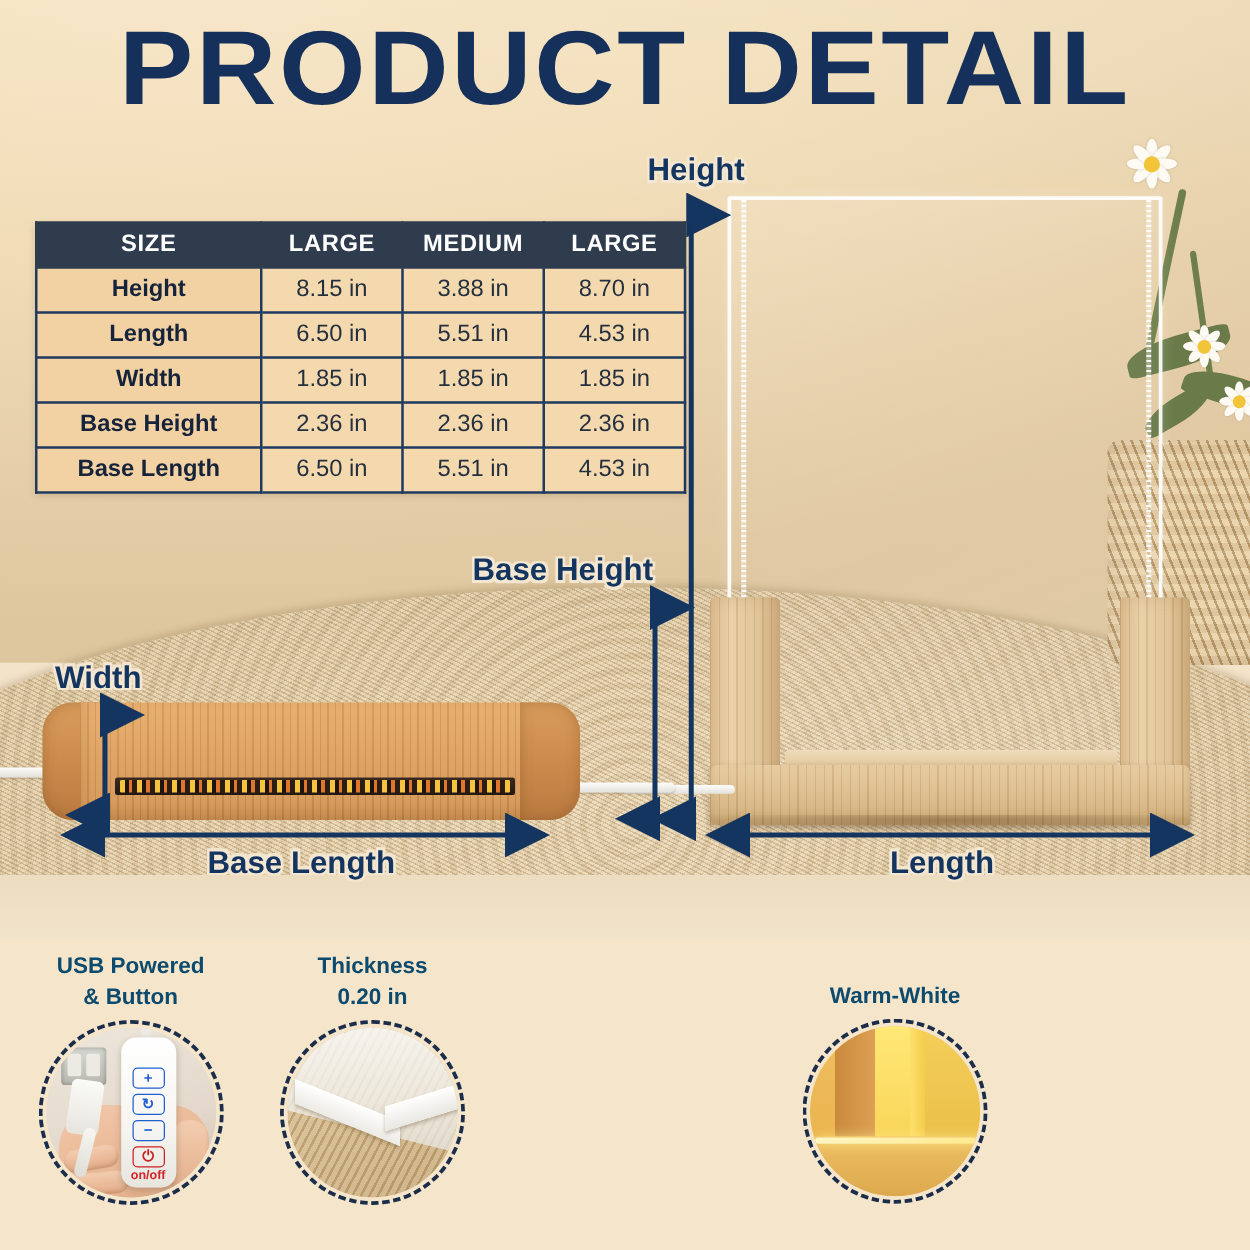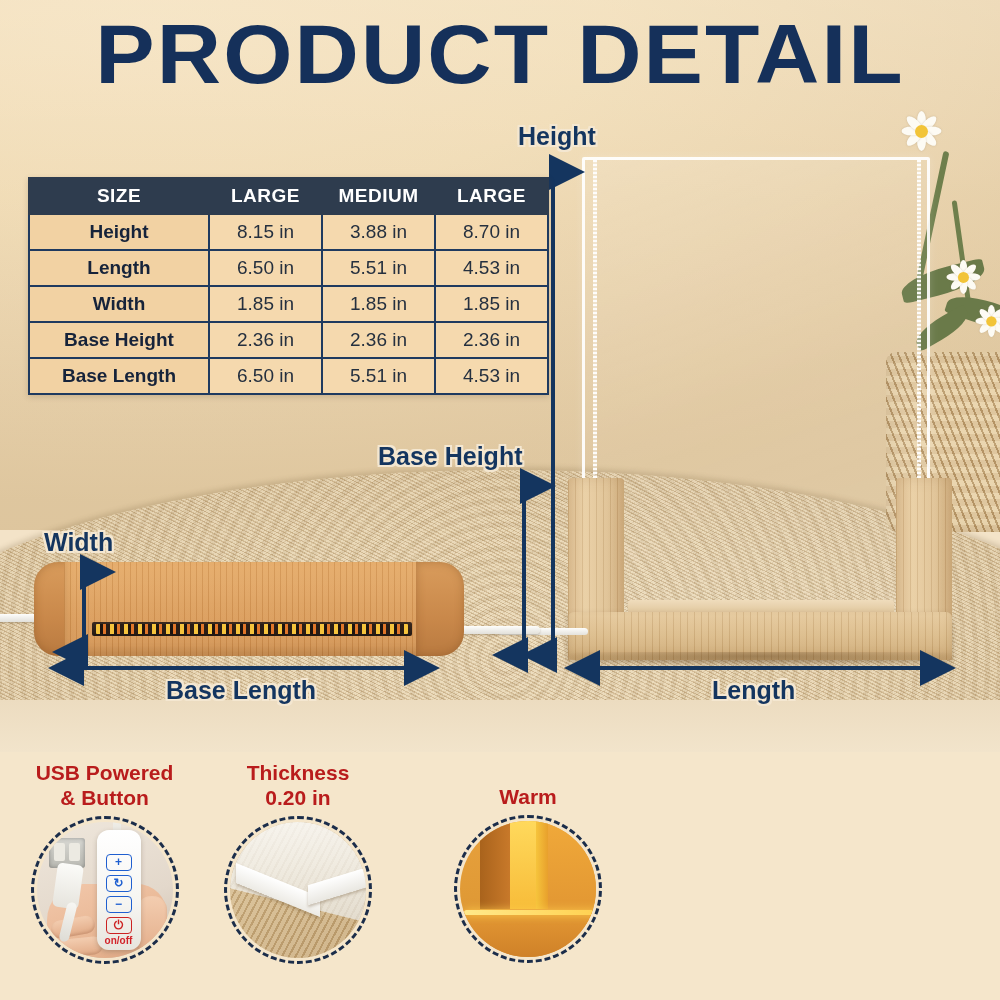--- a/index.html
+++ b/index.html
@@ -214,21 +214,21 @@
     background:#f5d9ae; color:#25303f; font-weight:normal; font-size:19px;
   }
 
   
   .band {
     position:absolute; left:0; top:752px; width:1000px; height:248px;
     background:#f5e6cb;
   }
   .feat { position:absolute; text-align:center; }
   .feat-label {
-    color:#b91c1c; font-weight:bold; font-size:21px; line-height:25px; white-space:nowrap;
+    color:#0c4a6e; font-weight:bold; font-size:18px; line-height:25px; white-space:nowrap;
   }
   .circle {
     position:relative; width:148px; height:148px; border-radius:50%;
     margin:6px auto 0; overflow:hidden;
     border:3px dashed #1b2d4a;
   }
   .circle-inner { position:absolute; inset:3px; border-radius:50%; overflow:hidden; }
 
   
   .usb-bg { position:absolute; inset:0; background:linear-gradient(160deg,#efe7dc 0%,#e3d8cb 60%,#cbbdad 100%); }
@@ -515,33 +515,33 @@
         <div class="circle-inner">
           <div class="thk-bg"></div>
           <div class="thk-grain"></div>
           <div class="acr-top"></div>
           <div class="acr-edge1"></div>
           <div class="acr-edge2"></div>
         </div>
       </div>
     </div>
 
-    <div class="feat" style="left:452px; top:32px; width:152px;">
-      <div class="feat-label">Warm</div>
+
+    <div class="feat" style="left:640px; top:32px; width:152px;">
+      <div class="feat-label">Warm-White</div>
       <div class="circle">
         <div class="circle-inner">
             <div class="lm">
-          <div class="back" style="background:linear-gradient(180deg,#e8a13d 0%,#e09a36 55%,#d98f30 100%)"></div>
-          <div class="postA" style="left:20px;top:0;width:30px;height:104px;background:linear-gradient(90deg,#a9631c,#c8792a);"></div>
-          <div class="postB" style="left:76px;top:0;width:12px;height:104px;background:linear-gradient(90deg,#f6c43c,#e8a02c);"></div>
-          <div class="beam" style="left:50px;top:0;width:26px;height:104px;background:linear-gradient(180deg,#ffd95c,#f6b733);"></div>
-          <div class="beam" style="left:88px;top:0;width:54px;height:104px;background:linear-gradient(180deg,#f0a93a,#e09431);"></div>
-          <div class="floorW" style="background:linear-gradient(180deg,#e59a35,#cf8128);"></div>
-          <div class="striplight" style="background:linear-gradient(90deg,#ffe98a,#ffd04e);box-shadow:0 0 9px #ffd04e;"></div>
+          <div class="back" style="background:linear-gradient(180deg,#efbf63 0%,#ecb651 55%,#e5ab44 100%)"></div>
+          <div class="postA" style="left:20px;top:0;width:32px;height:104px;background:linear-gradient(90deg,#c98a3c,#dda054);"></div>
+          <div class="postB" style="left:80px;top:0;width:12px;height:104px;background:linear-gradient(90deg,#fde06a,#f4cc4b);"></div>
+          <div class="beam" style="left:52px;top:0;width:28px;height:104px;background:linear-gradient(180deg,#ffe876,#f8d254);"></div>
+          <div class="beam" style="left:92px;top:0;width:52px;height:104px;background:linear-gradient(180deg,#f4cf5a,#e9bd47);"></div>
+          <div class="floorW" style="background:linear-gradient(180deg,#edc063,#dda94e);"></div>
+          <div class="striplight" style="background:linear-gradient(90deg,#fff6c4,#ffe98a);box-shadow:0 0 9px #ffe98a;"></div>
         </div>
           </div>
       </div>
     </div>
 
 
-
   </div>
 </div>
 
 </body></html>

